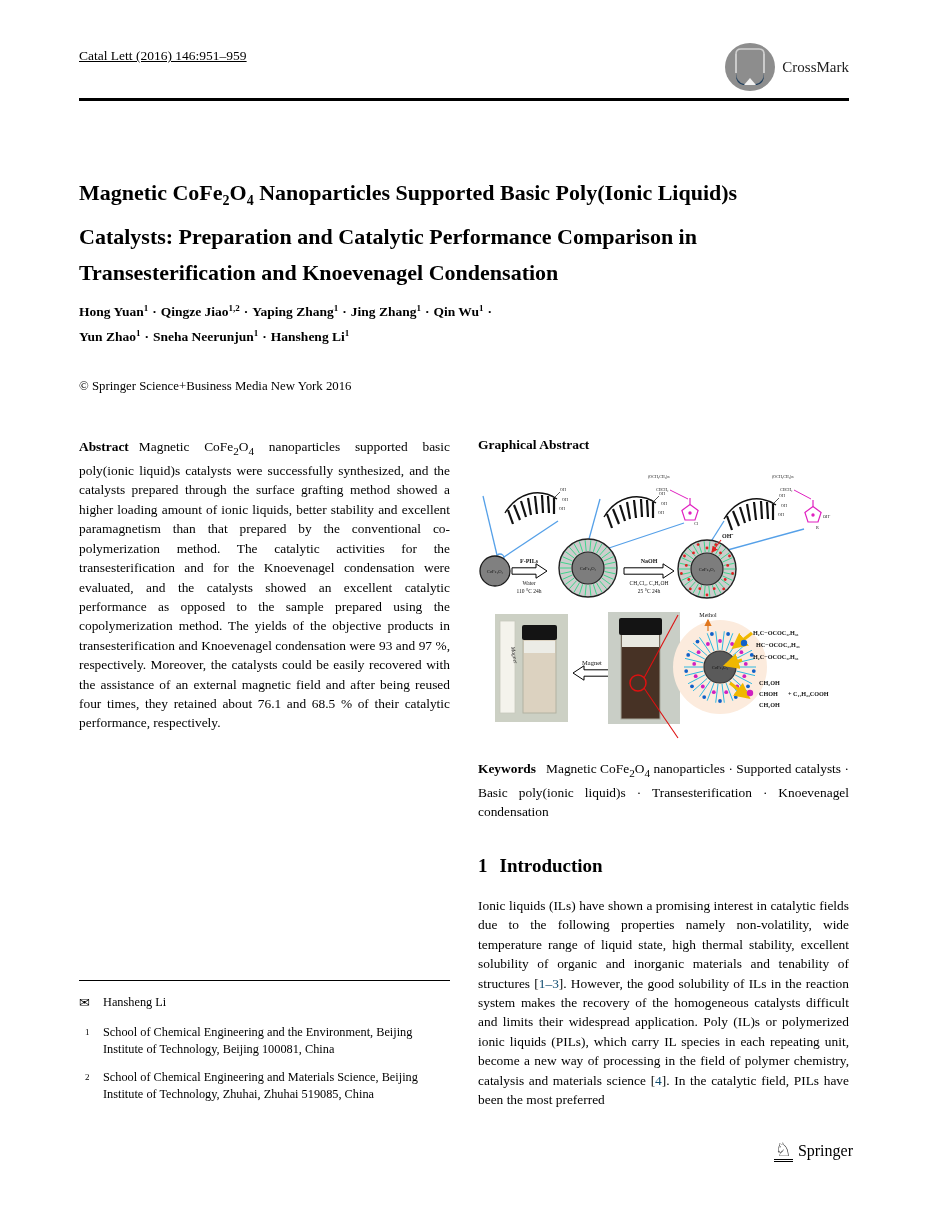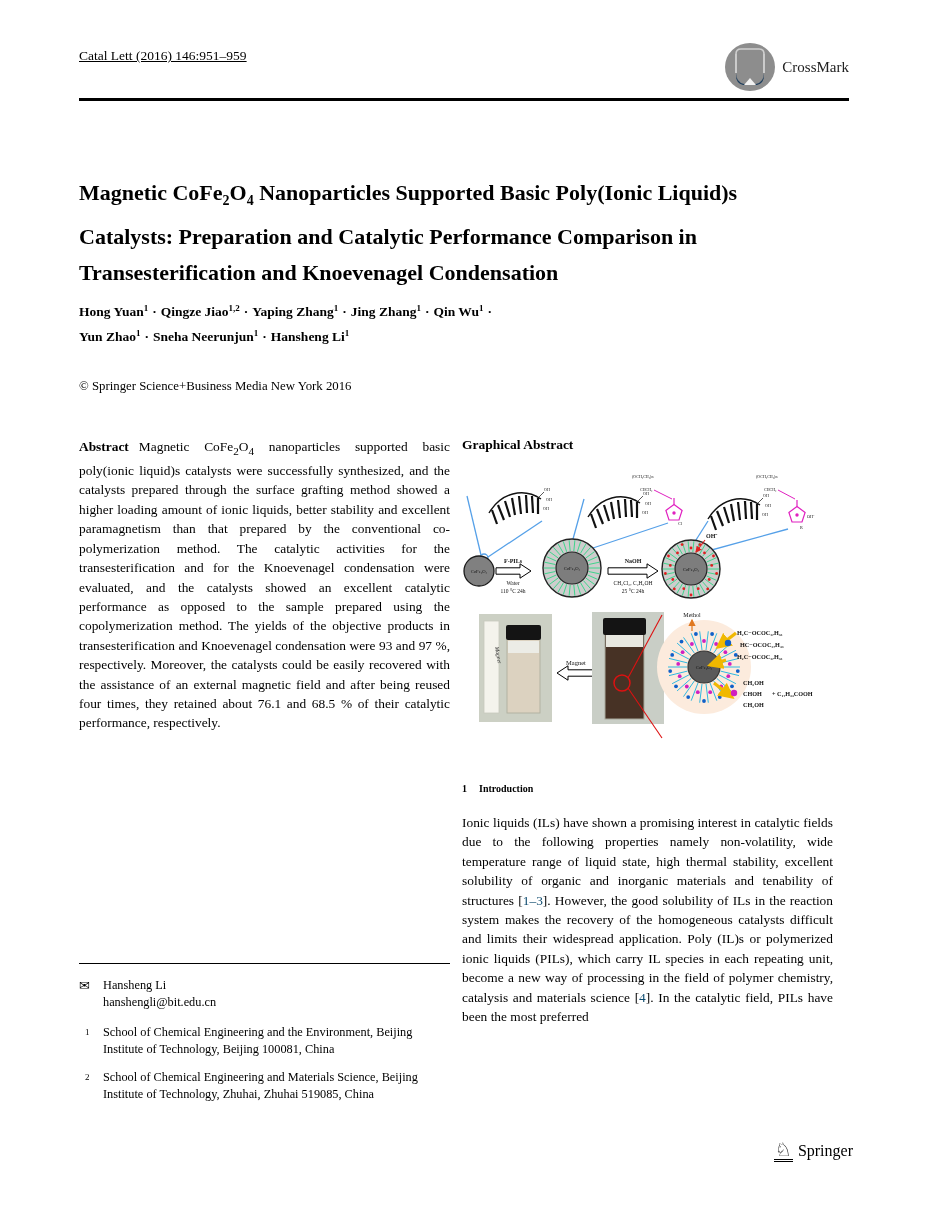--- a/index.html
+++ b/index.html
@@ -16,35 +16,35 @@
   .crossmark .cm-text{font-size:15px;color:#222;margin-left:6px;}
   .thickrule{position:absolute;top:98px;left:0;width:100%;border-top:3px solid #000;}
   
   .title{position:absolute;top:160px;left:0;width:706px;font-size:22px;font-weight:bold;line-height:36px;}
   .title sub{font-size:14px;}
   .authors{position:absolute;top:297px;left:0;width:100%;font-size:13.5px;font-weight:bold;line-height:21.5px;}
   .authors sup{font-size:9px;}
   .asep{margin:0 4px;}
   .dates{position:absolute;top:376px;left:0;width:100%;font-size:12.8px;line-height:20.5px;}
   
-  .cols{position:absolute;top:437px;left:0;width:770px;height:679px;display:flex;gap:12px;}
+  .cols{position:absolute;top:437px;left:0;width:770px;height:679px;display:flex;gap:28px;}
   .col{width:371px;position:relative;}
   .para{font-size:13.4px;line-height:19.4px;text-align:justify;margin:0;}
   .blabel{font-weight:bold;margin-right:10px;}
   .reflink{color:#0c4a6e;cursor:pointer;}
   
   .footnote{position:absolute;left:0;right:0;bottom:2px;border-top:1px solid #000;padding-top:13px;font-size:12.3px;line-height:17px;}
   .corr{position:relative;padding-left:24px;margin-bottom:13px;}
   .env{position:absolute;left:0;top:0;font-size:13px;}
   .affil{position:relative;padding-left:24px;margin-bottom:11px;}
   .affil sup{position:absolute;left:6px;top:0;font-size:9px;}
   
   .ga-head{font-size:13.5px;font-weight:bold;margin:0 0 8px 0;}
   .kw{margin-top:9px;}
-  .sec-head{font-size:10px;font-weight:bold;margin:33px 0 0 0;}
+  .sec-head{font-size:19px;font-weight:bold;margin:33px 0 0 0;}
   .sec-head .num{margin-right:12px;}
   .intro{margin-top:19px;}
   
   .spr{position:absolute;top:1140px;right:72px;display:flex;align-items:center;}
   .spr-knight{font-size:19px;line-height:19px;border-bottom:3px double #000;padding:0 1px;}
   .spr-name{font-size:16px;margin-left:5px;}
   svg text{font-family:"Liberation Serif", serif;fill:#111;}
 </style>
 </head>
 <body>
@@ -80,21 +80,20 @@
 
   <div class="cols">
 
     <div class="col">
       <p class="para"><span class="blabel">Abstract</span><span>Magnetic CoFe</span><sub>2</sub><span>O</span><sub>4</sub><span> nanoparticles supported basic poly(ionic liquid)s catalysts were successfully synthesized, and the catalysts prepared through the surface grafting method showed a higher loading amount of ionic liquids, better stability and excellent paramagnetism than that prepared by the conventional co-polymerization method. The catalytic activities for the transesterification and for the Knoevenagel condensation were evaluated, and the catalysts showed an excellent catalytic performance as opposed to the sample prepared using the copolymerization method. The yields of the objective products in transesterification and Knoevenagel condensation were 93 and 97 %, respectively. Moreover, the catalysts could be easily recovered with the assistance of an external magnetic field and after being reused four times, they retained about 76.1 and 68.5 % of their catalytic performance, respectively.</span></p>
 
       <div class="footnote">
         <div class="corr">
           <span class="env">✉</span>
           <div>Hansheng Li</div>
-          <div>hanshengli@bit.edu.cn</div>
         </div>
         <div class="affil"><sup>1</sup><span>School of Chemical Engineering and the Environment, Beijing Institute of Technology, Beijing 100081, China</span></div>
         <div class="affil"><sup>2</sup><span>School of Chemical Engineering and Materials Science, Beijing Institute of Technology, Zhuhai, Zhuhai 519085, China</span></div>
       </div>
     </div>
 
     <div class="col">
       <div class="ga-head">Graphical Abstract</div>
 
       
@@ -383,20 +382,21 @@
         <g font-size="6.2" font-weight="bold" fill="#d020c0">
           <circle cx="272" cy="232" r="3.2" fill="#d020c0"></circle>
           <text x="281" y="224">CH₂OH</text>
           <text x="281" y="235">CHOH</text>
           <text x="281" y="246">CH₂OH</text>
           <text x="310" y="235">+ C₁₇H₃₃COOH</text>
         </g>
       </svg>
 
       
+      <p class="para kw"><span class="blabel">Keywords</span><span>Magnetic CoFe</span><sub>2</sub><span>O</span><sub>4</sub><span> nanoparticles · Supported catalysts · Basic poly(ionic liquid)s · Transesterification · Knoevenagel condensation</span></p>
 
       
       <h2 class="sec-head"><span class="num">1</span><span>Introduction</span></h2>
       <p class="para intro"><span>Ionic liquids (ILs) have shown a promising interest in catalytic fields due to the following properties namely non-volatility, wide temperature range of liquid state, high thermal stability, excellent solubility of organic and inorganic materials and tenability of structures [</span><span class="reflink">1–3</span><span>]. However, the good solubility of ILs in the reaction system makes the recovery of the homogeneous catalysts difficult and limits their widespread application. Poly (IL)s or polymerized ionic liquids (PILs), which carry IL species in each repeating unit, become a new way of processing in the field of polymer chemistry, catalysis and materials science [</span><span class="reflink">4</span><span>]. In the catalytic field, PILs have been the most preferred</span></p>
     </div>
   </div>
 </div>
 
 <div class="spr">
   <span class="spr-knight">♘</span>

